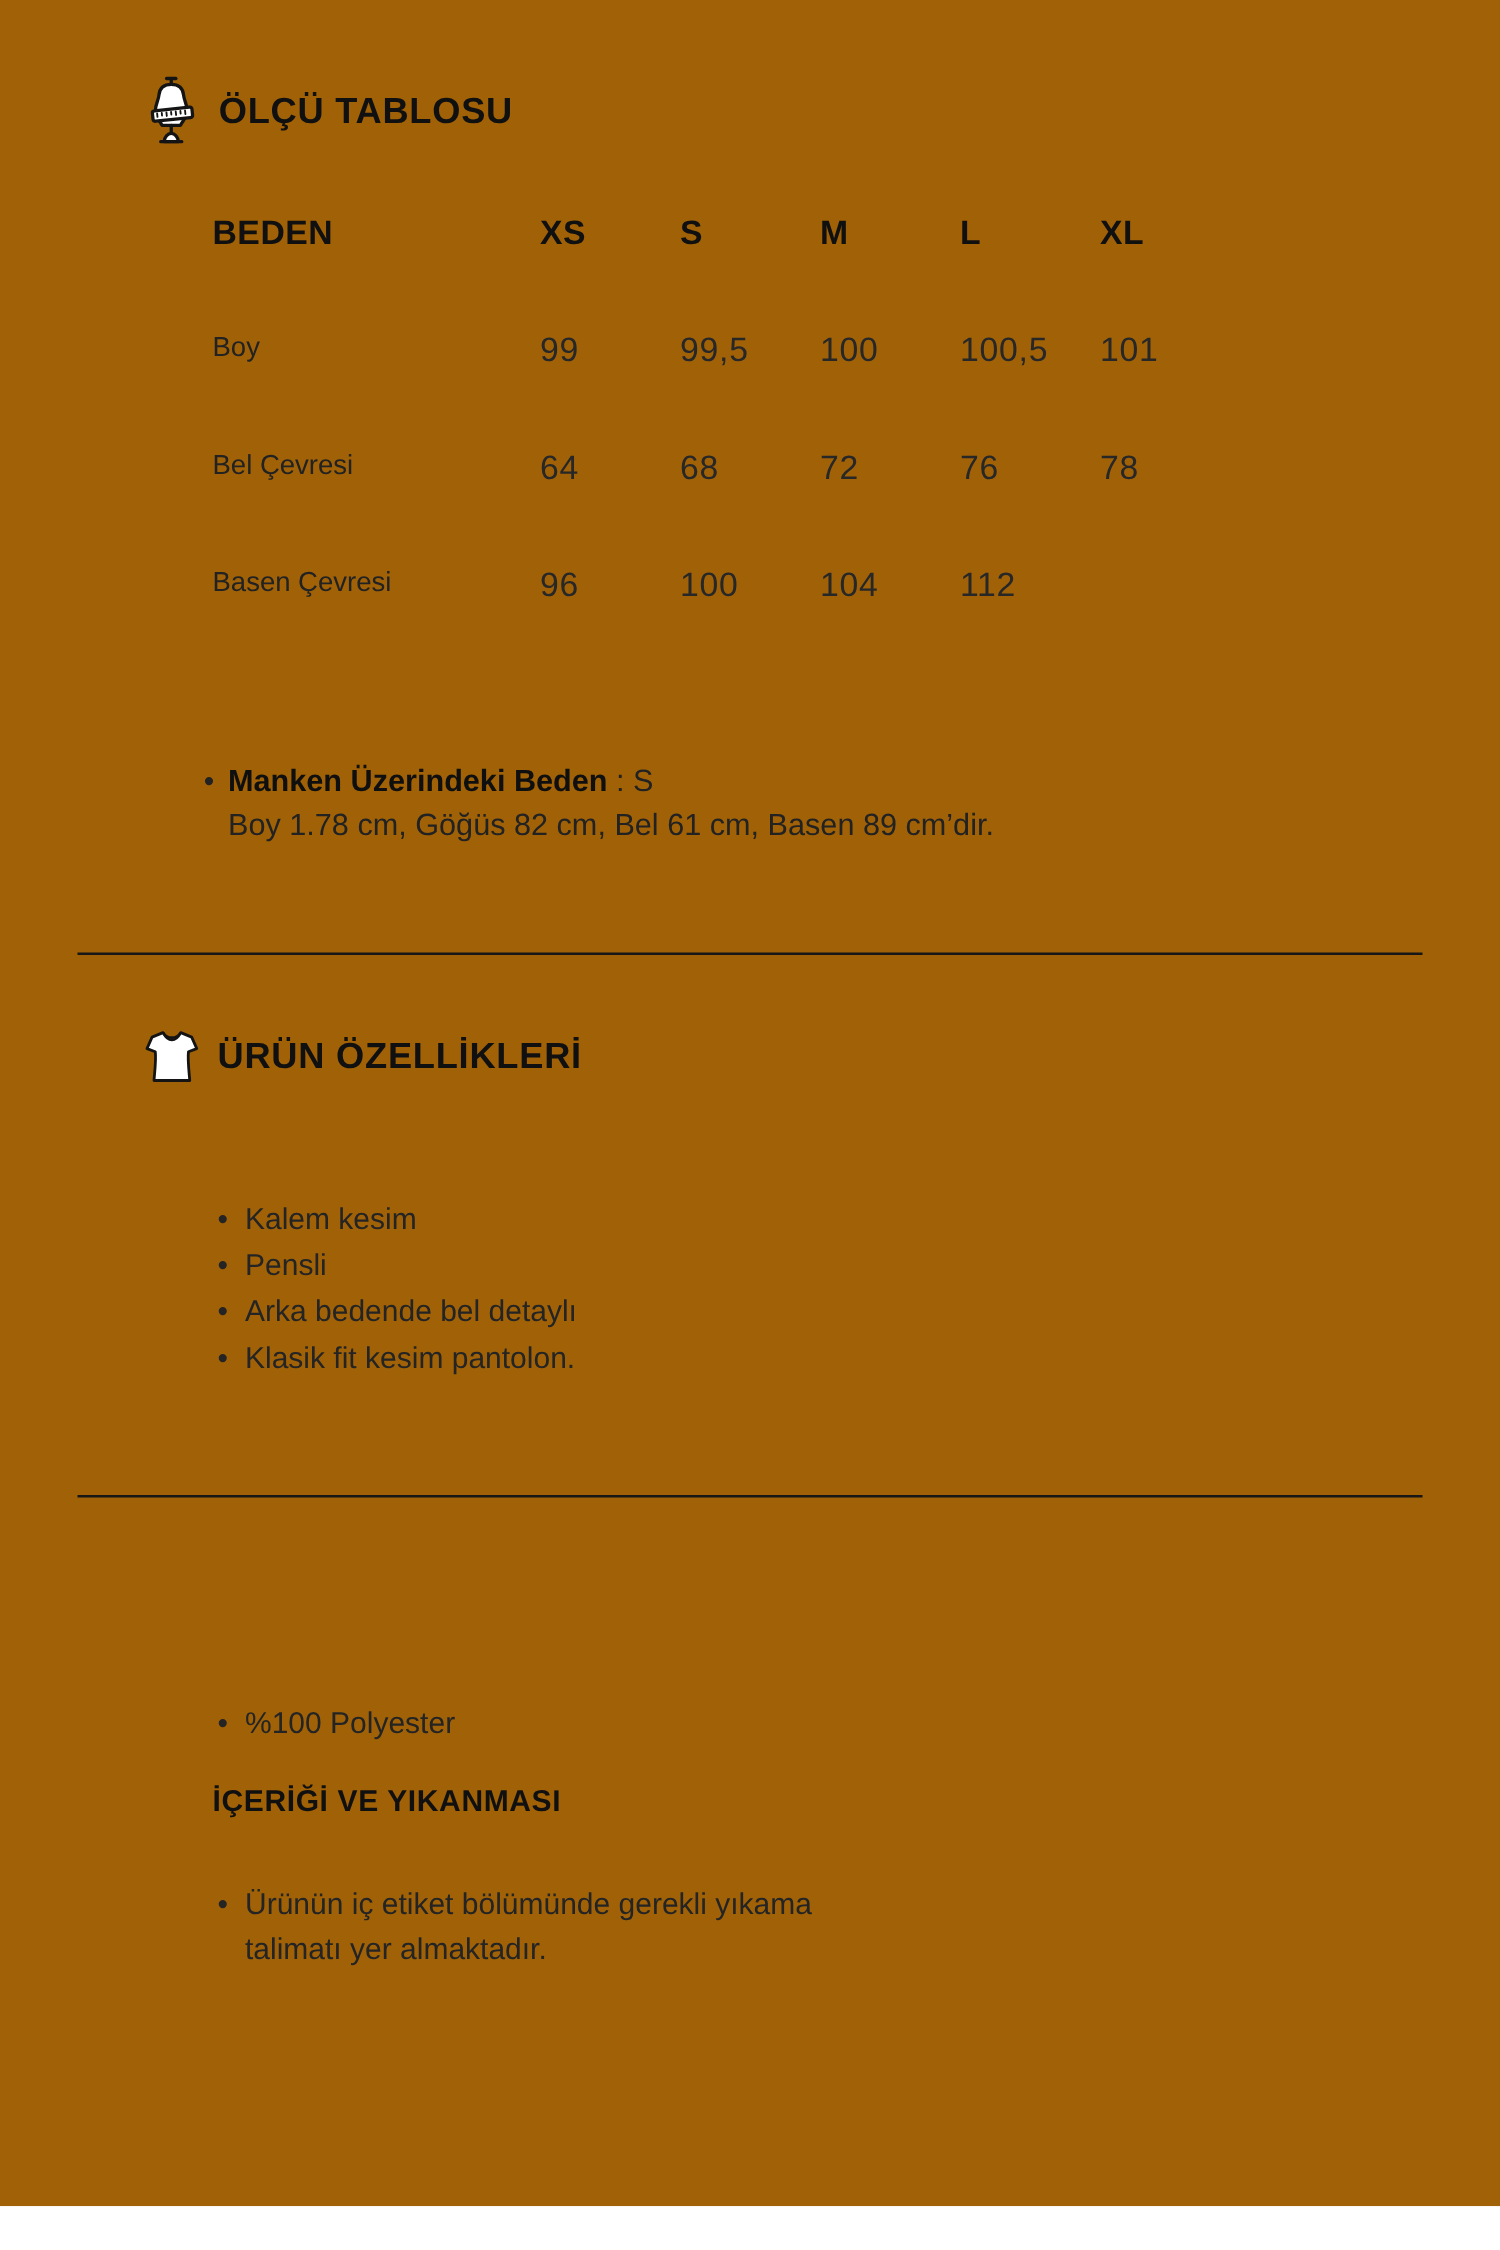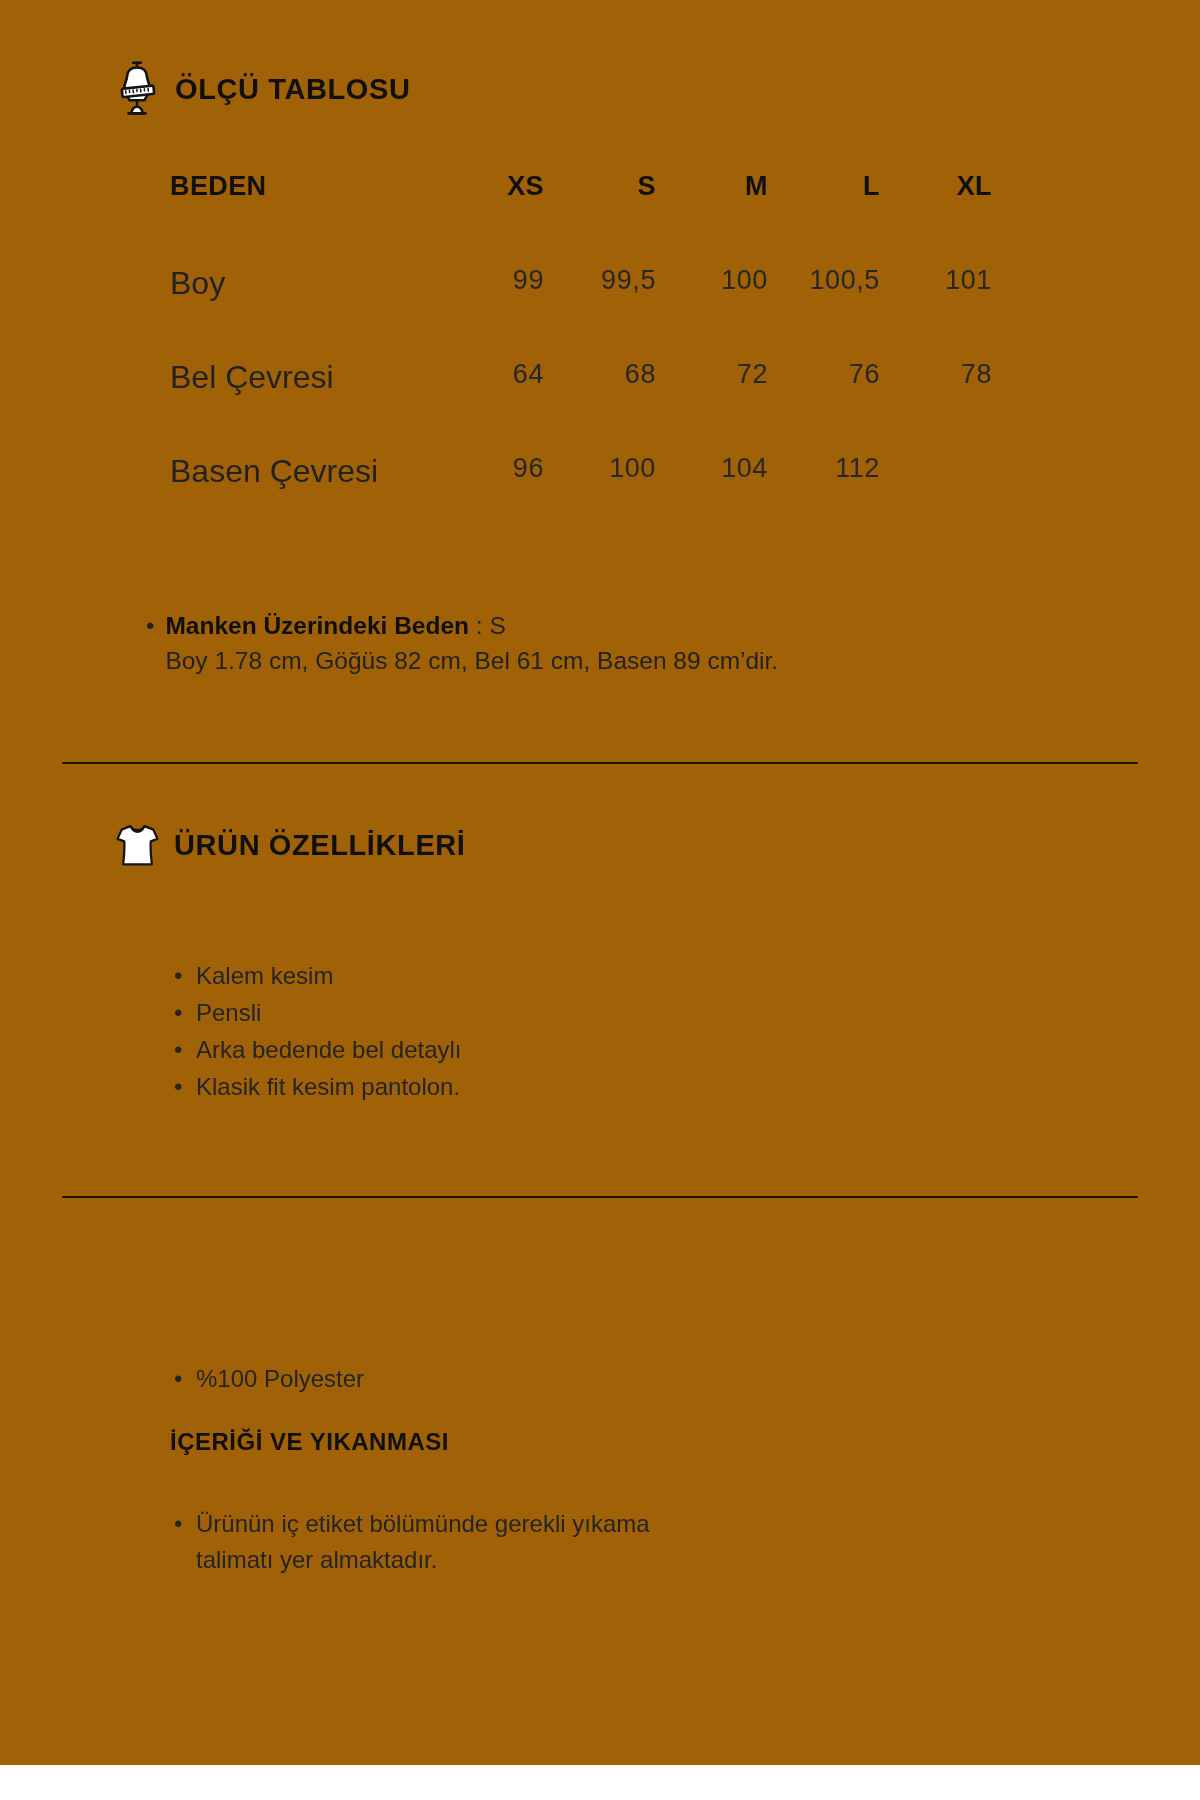--- a/index.html
+++ b/index.html
@@ -8,26 +8,26 @@
 
   .sec-header{position:absolute;display:flex;align-items:center;gap:13px;}
   .sec-header .icon{display:flex;align-items:center;justify-content:center;}
   .sec-title{font-size:29px;font-weight:700;letter-spacing:.6px;color:#101010;white-space:nowrap;}
 
   
   .size-grid{position:absolute;top:163px;left:170px;display:grid;
              grid-template-columns:262px 112px 112px 112px 112px 112px;
              grid-auto-rows:94px;}
   .cell{padding-top:8px;font-size:27px;color:#1d1d1d;}
-  .cell.c{text-align:right;}
+  .cell.c{text-align:left;}
   .cell.head{font-weight:700;color:#101010;letter-spacing:.4px;}
-  .cell.rowlabel{font-size:32px;color:#222;}
+  .cell.rowlabel{font-size:22px;color:#222;}
   .cell.val{letter-spacing:.6px;color:#272727;}
 
-  .note{position:absolute;top:608px;left:146px;display:flex;gap:11px;
+  .note{position:absolute;top:608px;left:163px;display:flex;gap:11px;
         font-size:24.5px;line-height:35px;color:#222;}
   .note .dot::before{content:"•";font-size:24px;}
   .note b{font-weight:700;color:#0f0f0f;}
 
   .divider{position:absolute;left:62px;width:1076px;height:2px;background:#171717;}
 
   .blist{position:absolute;left:172px;list-style:none;margin:0;padding:0;}
   .blist li{position:relative;padding-left:24px;font-size:24px;line-height:37px;color:#242424;}
   .blist li::before{content:"•";position:absolute;left:2px;top:0;}
 

